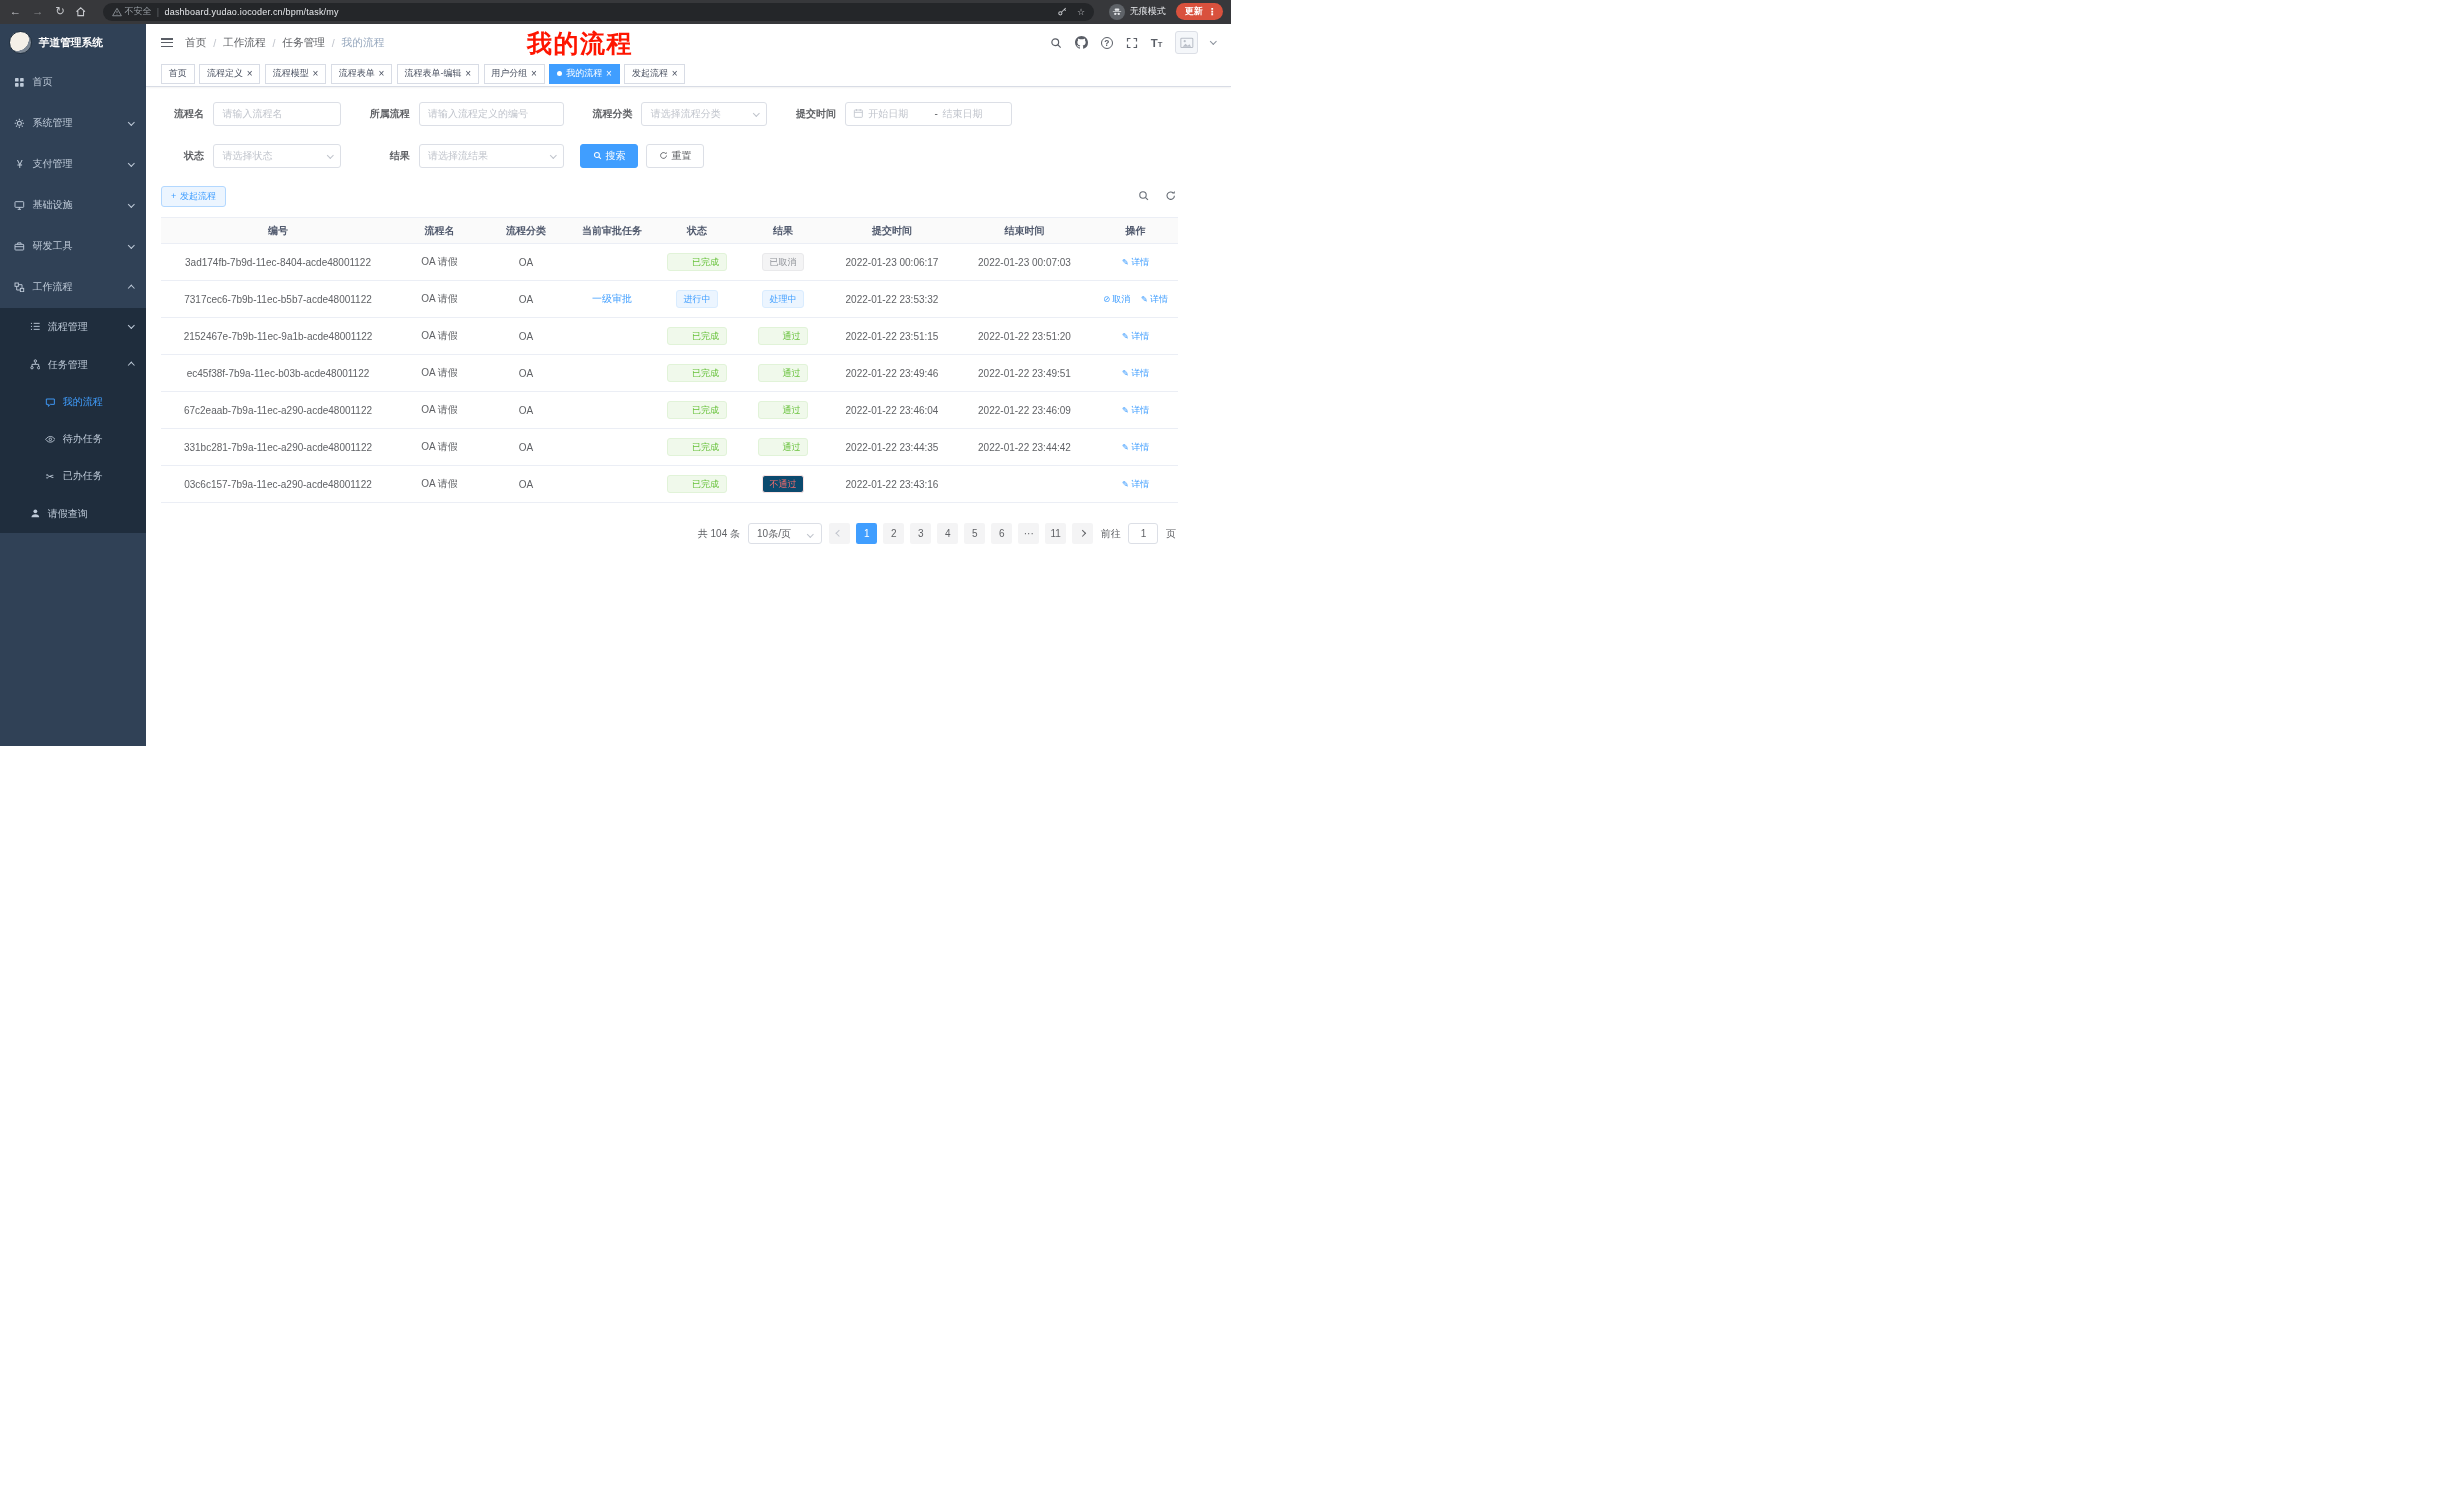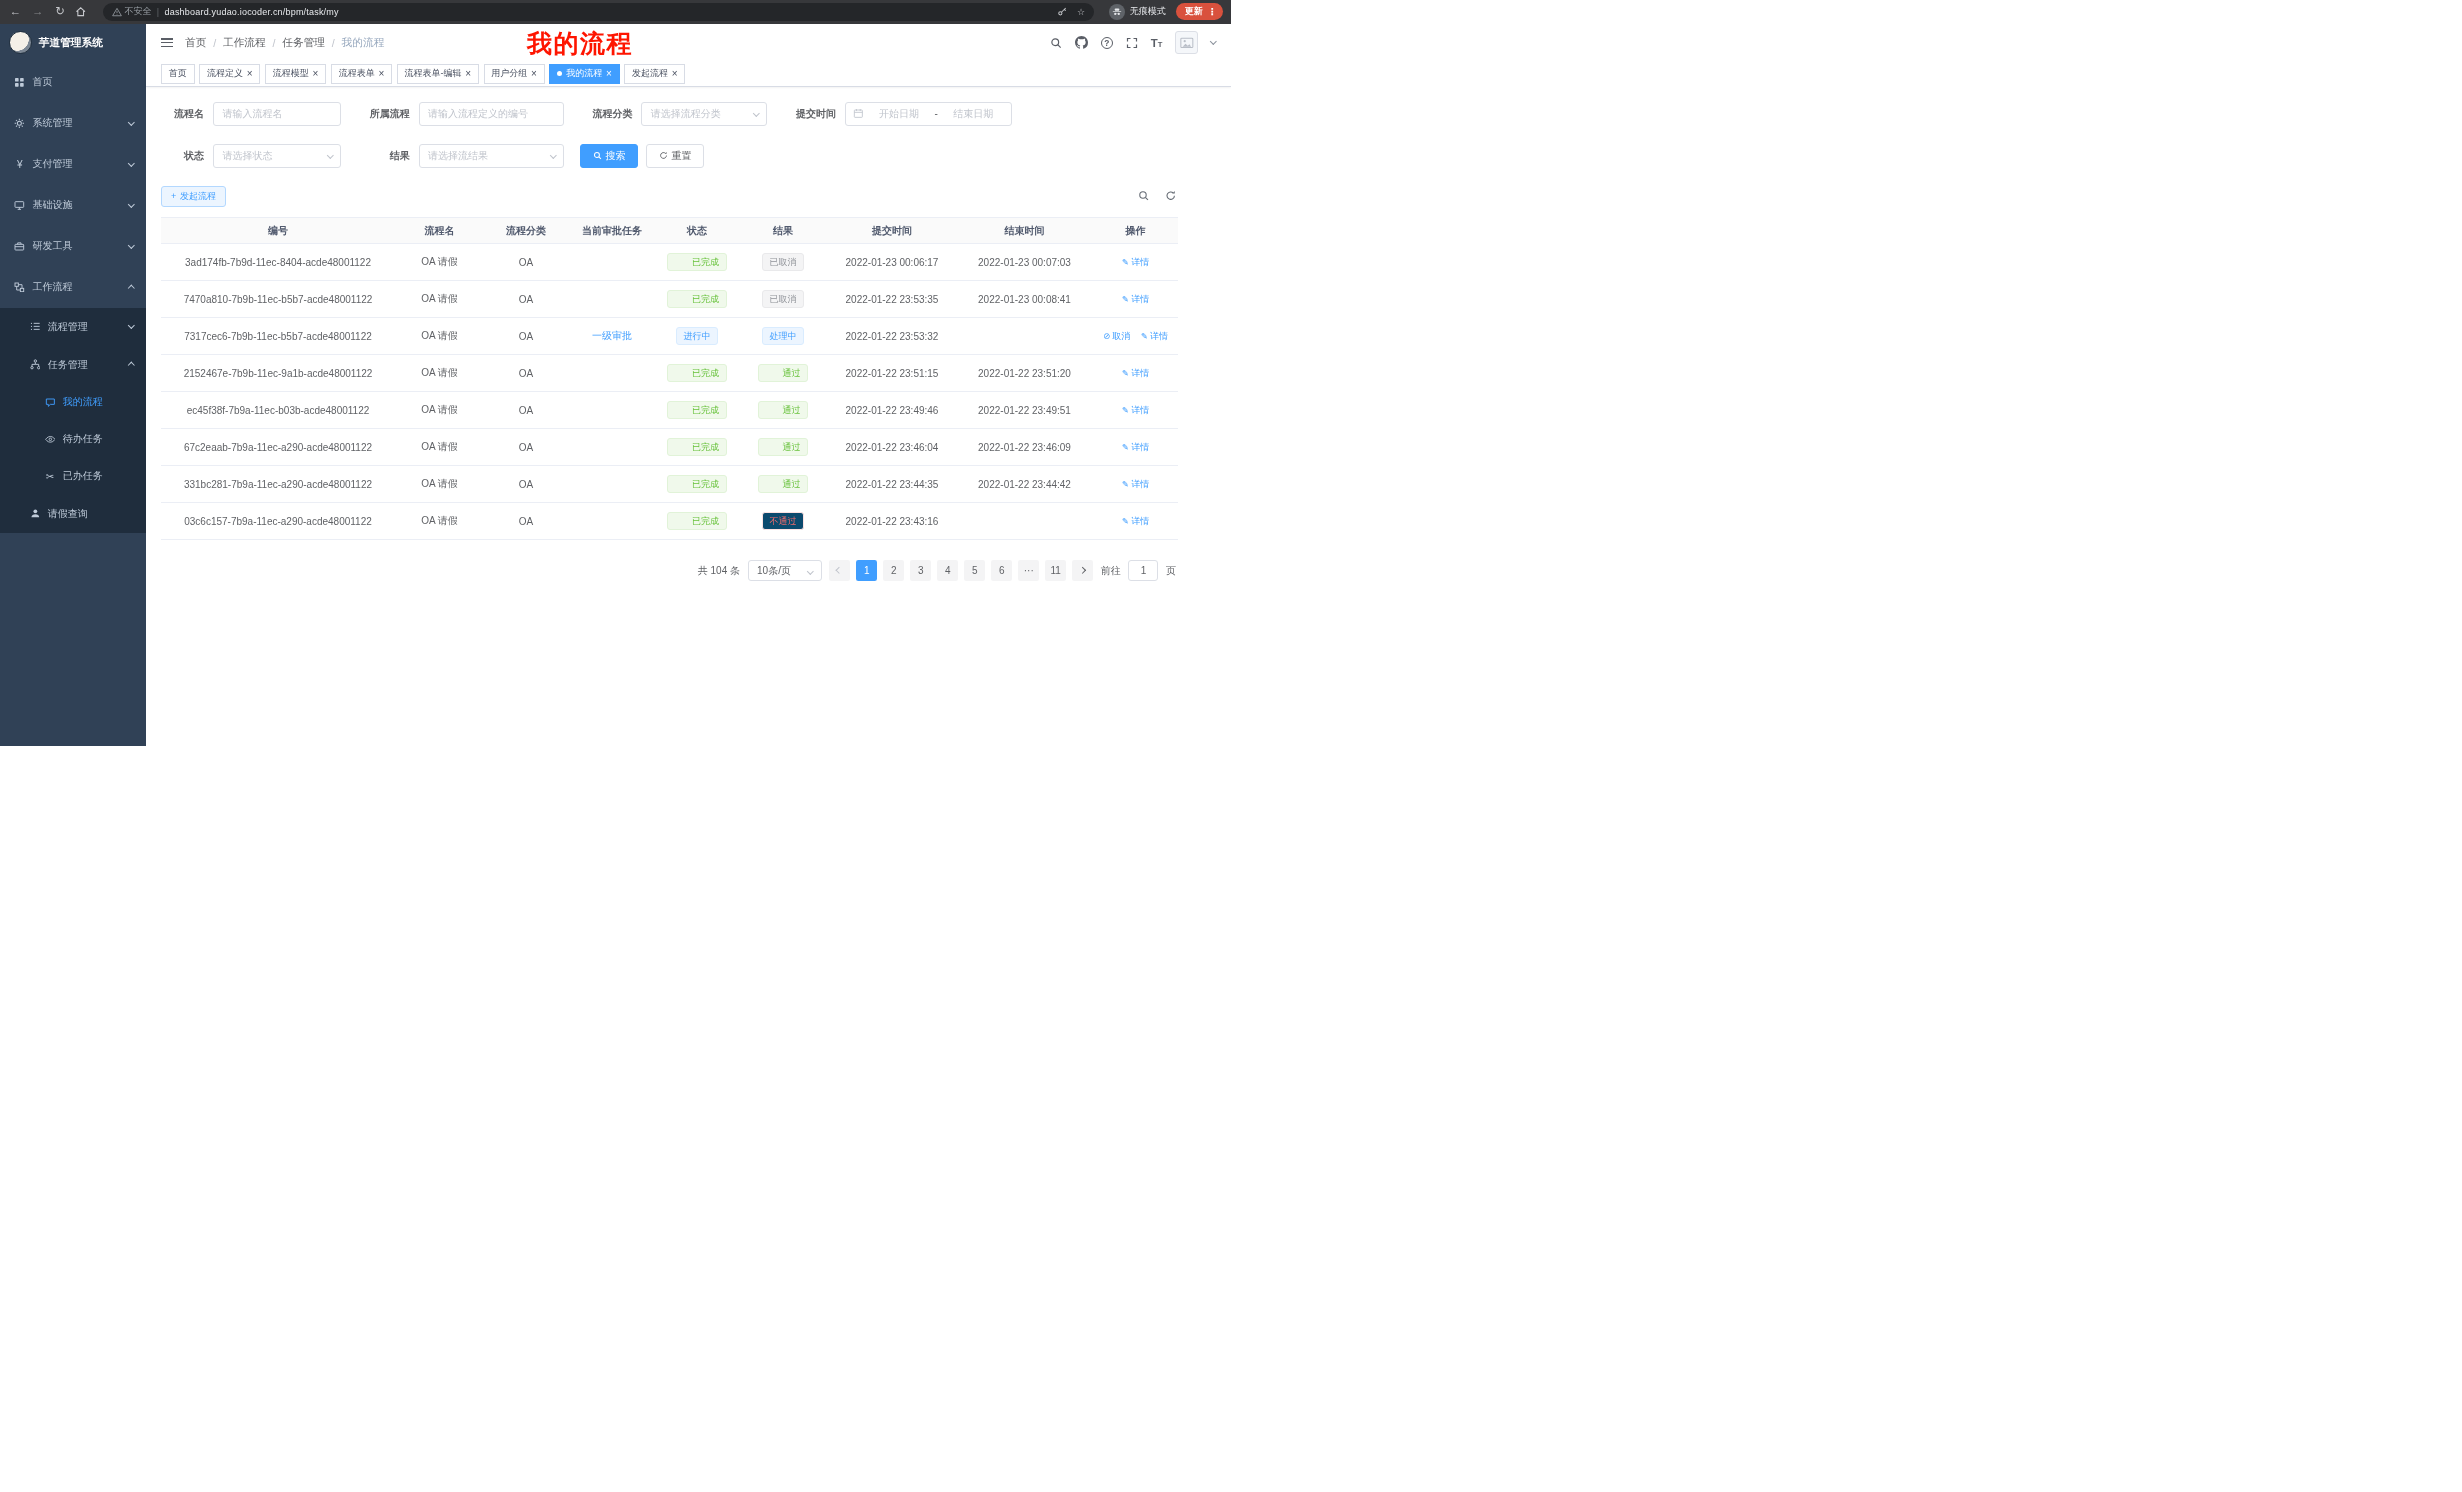--- a/index.html
+++ b/index.html
@@ -75,21 +75,21 @@
   .flabel.w68 { width: 52px; text-align: right; }
   .gap22 { width: 16.7px; }
   .inp, .selbox { height: 24px; border: 0.8px solid #dcdfe6; border-radius: 3px; background: #fff; font-size: 10px; color: #606266; }
   .inp { padding: 0 8.4px; outline: none; }
   .inp::placeholder { color: #c0c4cc; }
   .selbox { display: flex; align-items: center; padding: 0 20px 0 8.4px; position: relative; cursor: pointer; }
   .selbox .ph { color: #c0c4cc; }
   .selbox .val { color: #606266; }
   .selbox .caret { position: absolute; right: 7.6px; top: 9px; color: #c0c4cc; }
   .daterange { width: 167px; height: 24px; border: 0.8px solid #dcdfe6; border-radius: 3px; display: flex; align-items: center; gap: 4.6px; padding: 0 6.8px; color: #c0c4cc; }
-  .daterange .dph { flex: 1; text-align: center; }
+  .daterange .dph { flex: 1; }
   .daterange .dsep { color: #606266; }
   .btn-primary { height: 24px; padding: 0 11.4px; background: #409eff; border: 0.8px solid #409eff; color: #fff; border-radius: 3px; font-size: 10px; display: inline-flex; align-items: center; gap: 3.8px; cursor: pointer; }
   .btn-plain { height: 24px; padding: 0 11.4px; background: #fff; border: 0.8px solid #dcdfe6; color: #606266; border-radius: 3px; font-size: 10px; display: inline-flex; align-items: center; gap: 3.8px; cursor: pointer; }
   .toolrow { display: flex; align-items: center; margin-bottom: 10.7px; }
   .btn-create { height: 21px; padding: 0 9px; background: #ecf5ff; border: 0.8px solid #b3d8ff; color: #409eff; border-radius: 3px; font-size: 9px; display: inline-flex; align-items: center; gap: 3.8px; cursor: pointer; }
   .toolrow .ricons { margin-left: auto; display: flex; align-items: center; gap: 15px; color: #646a73; }
 
   table { width: 100%; border-collapse: collapse; table-layout: fixed; }
   thead th { height: 26px; background: #fafafa; color: #515a6e; font-size: 10px; font-weight: bold; border-top: 0.8px solid #ebeef5; border-bottom: 0.8px solid #ebeef5; text-align: center; white-space: nowrap; }
   tbody td { height: 37px; color: #606266; font-size: 10px; border-bottom: 0.8px solid #ebeef5; text-align: center; white-space: nowrap; overflow: hidden; padding: 0 3px; }
@@ -492,34 +492,20 @@
               <td><span class="tag" data-type="success">已完成</span></td>
               <td><span class="tag" data-type="info">已取消</span></td>
               <td>2022-01-23 00:06:17</td>
               <td>2022-01-23 00:07:03</td>
               <td><a class="link">
                     <span class="lic">✎</span>
                     <span>详情</span>
                   </a></td>
             </tr>
             <tr>
-              <td>7470a810-7b9b-11ec-b5b7-acde48001122</td>
-              <td>OA 请假</td>
-              <td>OA</td>
-              <td></td>
-              <td><span class="tag" data-type="success">已完成</span></td>
-              <td><span class="tag" data-type="info">已取消</span></td>
-              <td>2022-01-22 23:53:35</td>
-              <td>2022-01-23 00:08:41</td>
-              <td><a class="link">
-                    <span class="lic">✎</span>
-                    <span>详情</span>
-                  </a></td>
-            </tr>
-            <tr>
               <td>7317cec6-7b9b-11ec-b5b7-acde48001122</td>
               <td>OA 请假</td>
               <td>OA</td>
               <td><span class="task-link">一级审批</span></td>
               <td><span class="tag" data-type="primary">进行中</span></td>
               <td><span class="tag" data-type="primary">处理中</span></td>
               <td>2022-01-22 23:53:32</td>
               <td></td>
               <td>
                 <a class="link">

